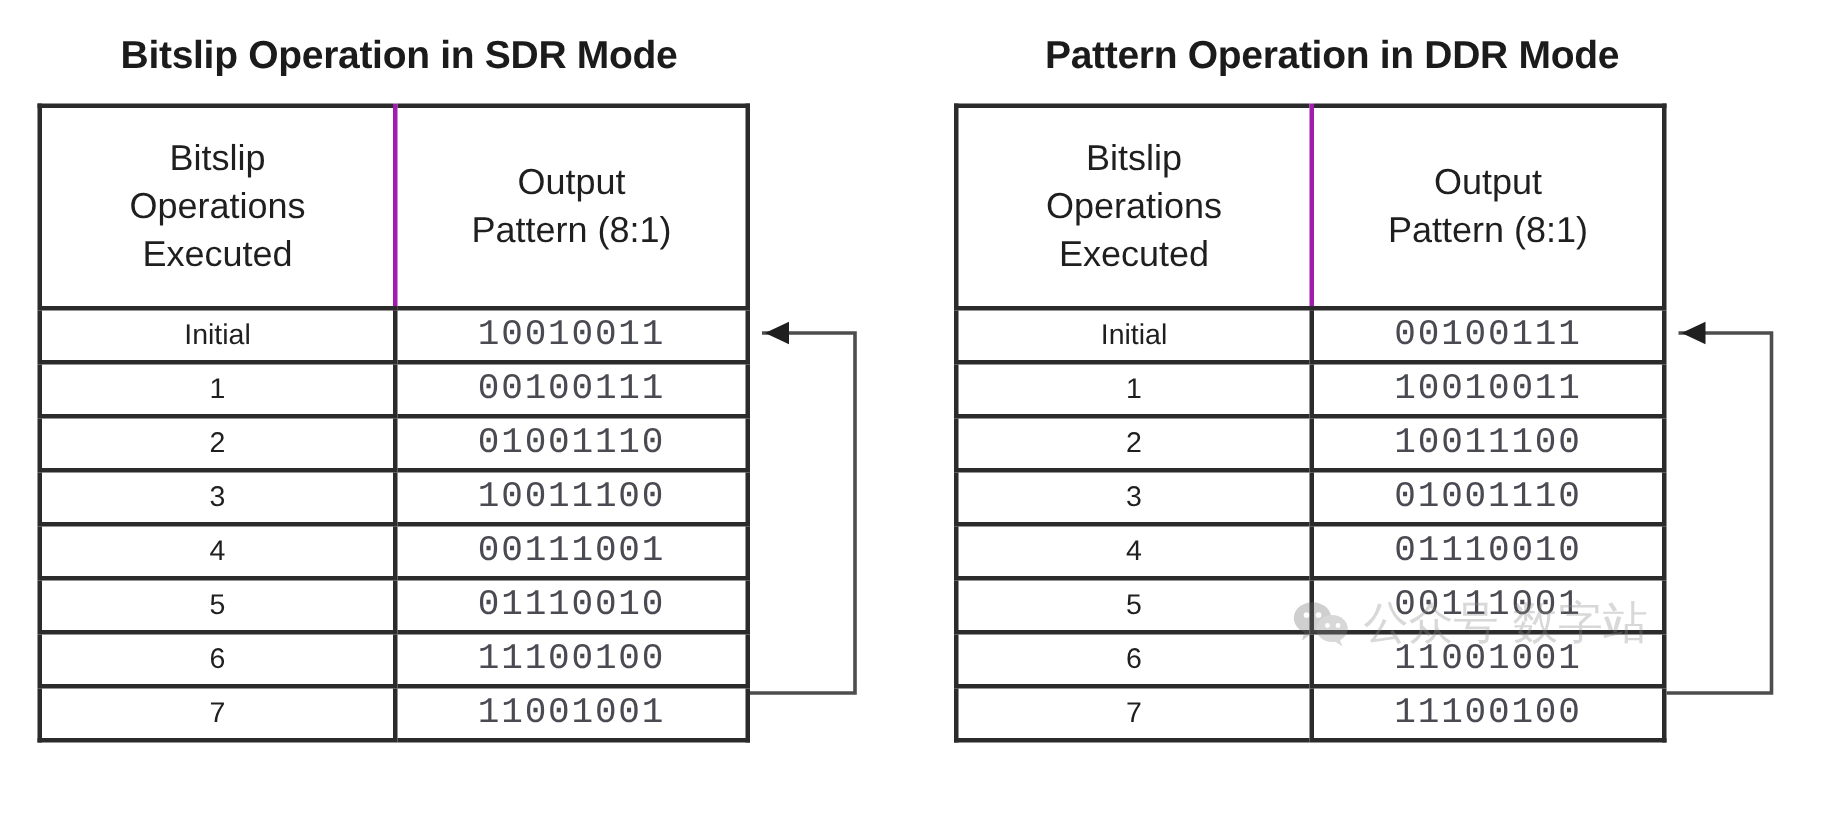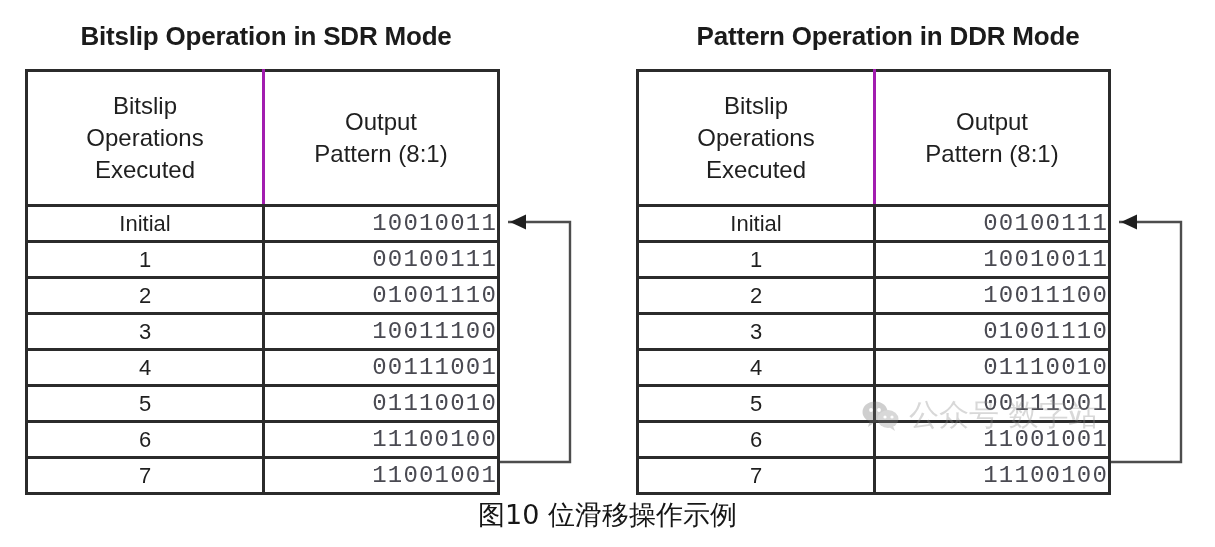--- a/index.html
+++ b/index.html
@@ -82,29 +82,28 @@
     white-space: pre-line;
   }
 
   .data-row td {
     height: 33px;
     border-top: 3px solid #2b2b2b;
   }
   .data-row:first-of-type td { border-top: 0; }
   .data-row td.cell-ops {
     border-right: 3px solid #2b2b2b;
-    font-size: 22px;
+    font-size: 19px;
     color: #1f1f1f;
   }
   .data-row td.cell-pat {
     font-family: "Liberation Mono", "DejaVu Sans Mono", monospace;
     font-size: 24px;
     letter-spacing: 1.2px;
     color: #4a4a52;
-    text-align: right;
   }
 
   
   .feedback-arrow {
     position: absolute;
     pointer-events: none;
   }
   .panel-sdr .feedback-arrow { left: 488px; top: 200px; }
   .panel-ddr .feedback-arrow { left: 488px; top: 200px; }
 
@@ -278,15 +277,14 @@
       <circle cx="9" cy="10" r="1.9" fill="#ffffff"></circle>
       <circle cx="17" cy="10" r="1.9" fill="#ffffff"></circle>
       <ellipse cx="26" cy="19" rx="10.5" ry="9" fill="#8a8a8a"></ellipse>
       <polygon points="31,26 33,31 27,27" fill="#8a8a8a"></polygon>
       <circle cx="23" cy="17" r="1.6" fill="#ffffff"></circle>
       <circle cx="30" cy="17" r="1.6" fill="#ffffff"></circle>
     </svg>
     <span class="watermark-text">公众号 数字站</span>
   </div>
 
-  <div class="figure-caption">图10 位滑移操作示例</div>
 
 </div>
 
 </body></html>

